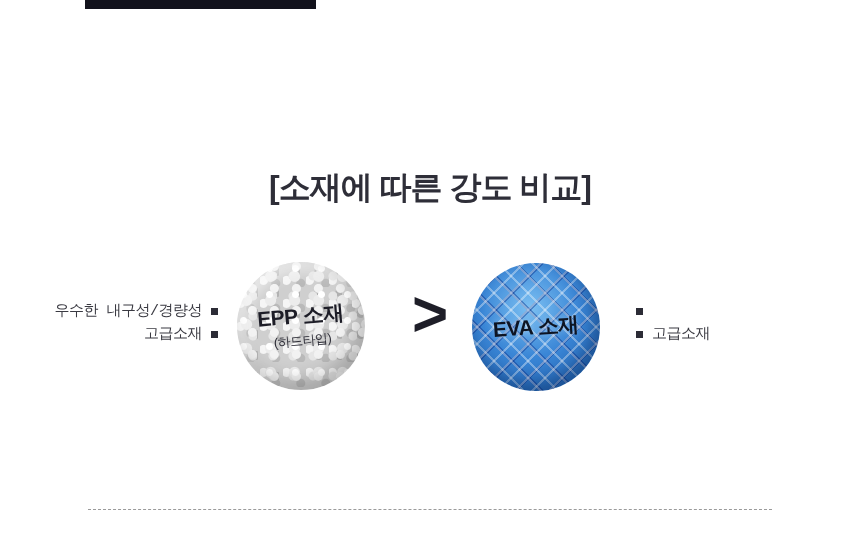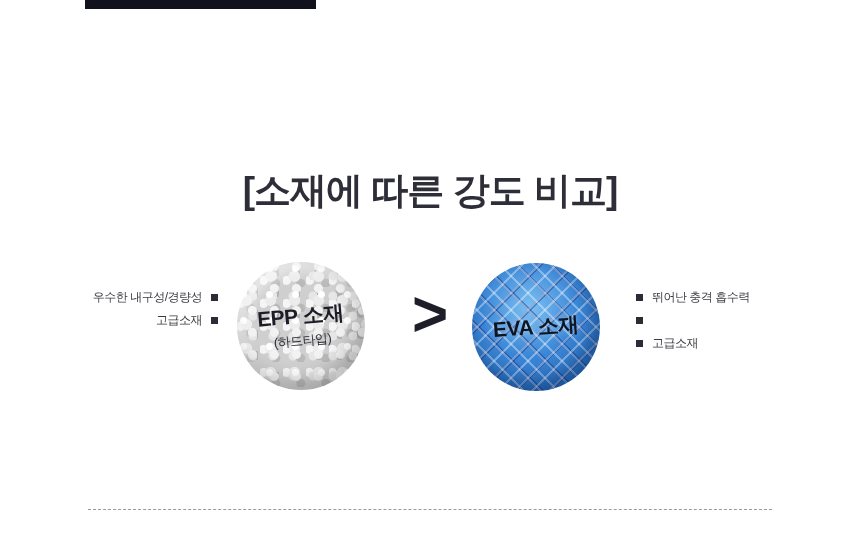--- a/index.html
+++ b/index.html
@@ -30,33 +30,34 @@
     background: #12121c;
   }
 
   .title {
     position: absolute;
     left: 0;
     top: 166px;
     width: 100%;
     margin: 0;
     text-align: center;
-    font-size: 37px;
+    font-size: 32px;
     font-weight: bold;
     letter-spacing: -1px;
     color: var(--c-title);
   }
 
   
   .features {
     position: absolute;
-    top: 286px;
-    font-size: 12px;
+    top: 300px;
+    font-size: 15px;
     letter-spacing: -0.5px;
     color: var(--c-text);
+    font-family: Liberation Mono, monospace;
   }
   .feature-row {
     display: flex;
     align-items: center;
     height: 23px;
     line-height: 23px;
     white-space: nowrap;
   }
   .features-left { left: 40px; width: 178px; }
   .features-left .feature-row { justify-content: flex-end; }
@@ -189,24 +190,20 @@
 
   <div class="circle circle-eva">
     <div class="circle-label eva-label">
       <span class="circle-name">EVA 소재</span>
     </div>
   </div>
 
   <div class="features features-right">
     <div class="feature-row">
       <span class="bullet"></span>
-      <span class="feature-text">뛰어난 충격 흡수력</span>
-    </div>
-    <div class="feature-row">
-      <span class="bullet"></span>
     </div>
     <div class="feature-row">
       <span class="bullet"></span>
       <span class="feature-text">고급소재</span>
     </div>
   </div>
 
   <div class="bottom-dash"></div>
 
 </div>

